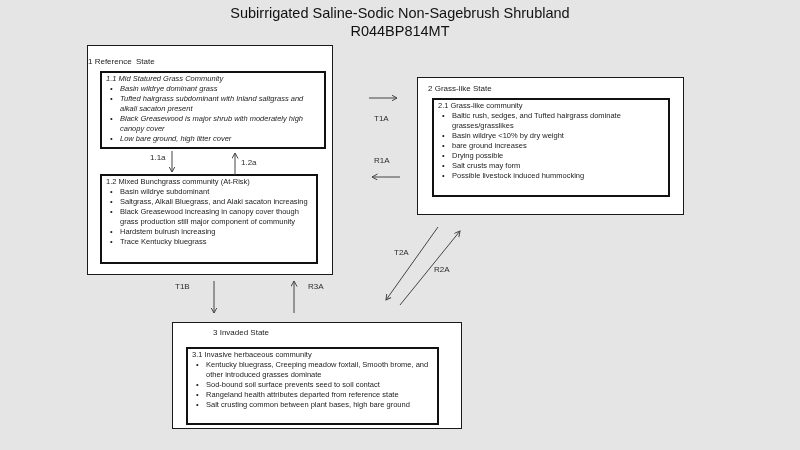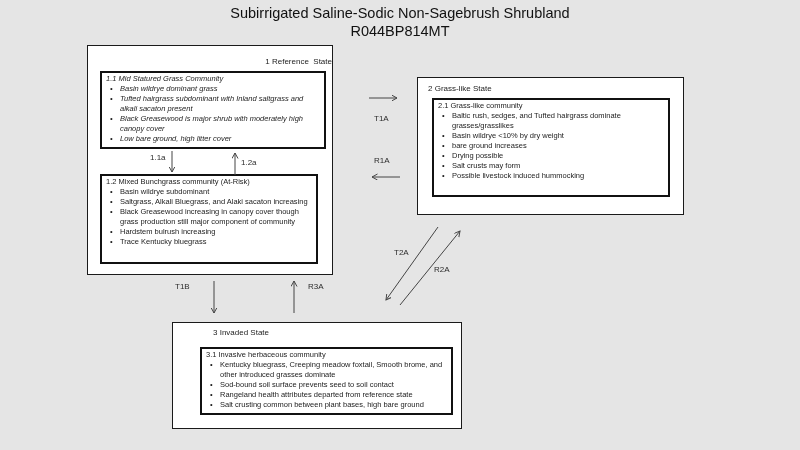--- a/index.html
+++ b/index.html
@@ -28,21 +28,21 @@
     background: #ffffff;
     box-sizing: border-box;
   }
   .state-label {
     position: absolute;
     font-size: 8px;
     line-height: 10px;
     white-space: pre-wrap;
     color: #1c1c1c;
   }
-  .state-label.centered { left: 0; width: 100%; text-align: right; }
+  .state-label.centered { left: 0; width: 100%; text-align: left; }
   .community-box {
     position: absolute;
     border: 2px solid #111111;
     background: #ffffff;
     box-sizing: border-box;
     padding: 1px 4px 0 4px;
     font-size: 7.5px;
     line-height: 10px;
     overflow: hidden;
   }
@@ -112,21 +112,21 @@
       <div class="bullet">bare ground increases</div>
       <div class="bullet">Drying possible</div>
       <div class="bullet">Salt crusts may form</div>
       <div class="bullet">Possible livestock induced hummocking</div>
     </div>
   </div>
 
   <div class="state-box" style="left:172px; top:322px; width:290px; height:107px;">
     <div class="state-label" style="left:40px; top:5px;">3 Invaded State</div>
 
-    <div class="community-box" style="left:27px; top:24px; width:253px; height:68px;">
+    <div class="community-box" style="left:13px; top:24px; width:253px; height:78px;">
       <div class="community-title">3.1 Invasive herbaceous community</div>
       <div class="bullet">Kentucky bluegrass, Creeping meadow foxtail, Smooth brome, and other introduced grasses dominate</div>
       <div class="bullet">Sod-bound soil surface prevents seed to soil contact</div>
       <div class="bullet">Rangeland health attributes departed from reference  state</div>
       <div class="bullet">Salt crusting common between plant bases, high bare ground</div>
     </div>
   </div>
 
   <svg class="arrow-layer" viewBox="0 0 800 450">
     <defs>

